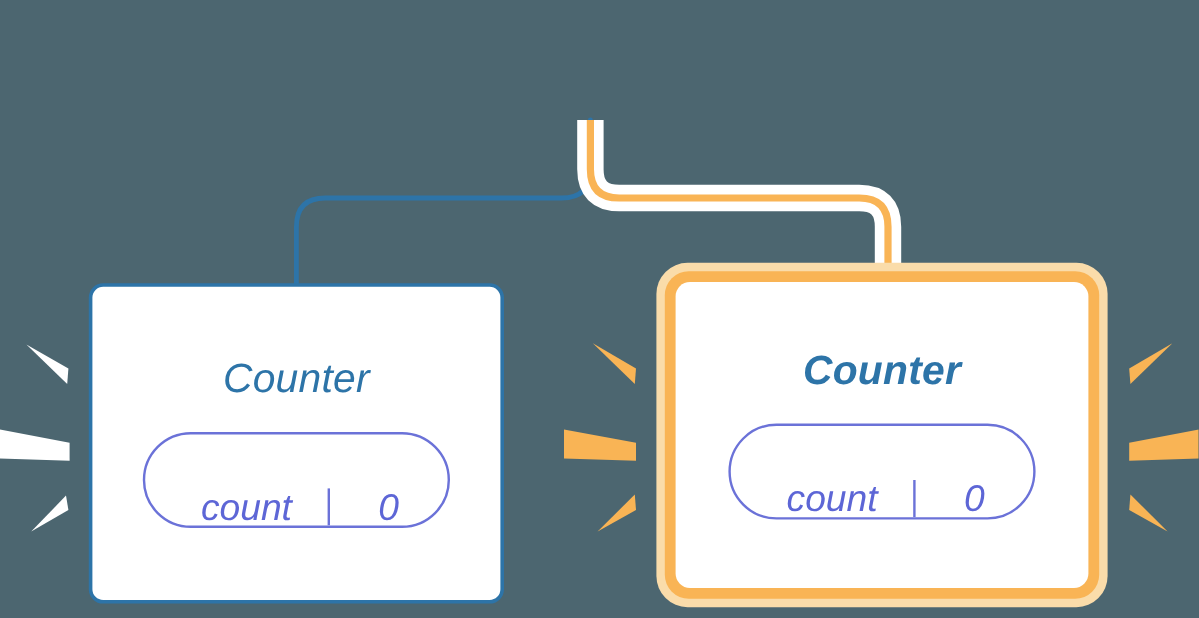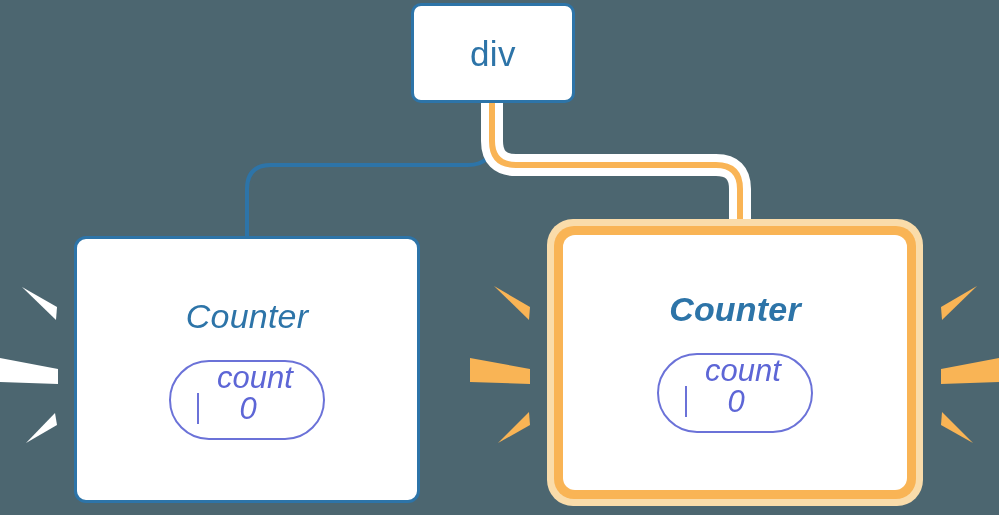--- a/index.html
+++ b/index.html
@@ -96,27 +96,26 @@
     font-size: 34px;
     line-height: 1;
     margin-bottom: 27px;
     letter-spacing: 0.2px;
   }
   .node-title.bold {
     font-weight: bold;
   }
   .pill {
     display: flex;
-    align-items: center;
+    align-items: flex-end;
     border: 2px solid #6b72d8;
     border-radius: 999px;
     height: 76px;
     background: transparent;
     overflow: hidden;
-    flex-direction: column;
   }
   .pill-key {
     display: flex;
     align-items: center;
     justify-content: center;
     padding: 0 30px 0 46px;
     color: #5d66d6;
     font-size: 31px;
     line-height: 1;
   }
@@ -156,23 +155,20 @@
       <polygon points="498,443 529,412 530,425"></polygon>
     </g>
 
     <g fill="#f9b455">
       <polygon points="977,286 941,307 942,320"></polygon>
       <polygon points="999,358 941,369 941,384 999,382"></polygon>
       <polygon points="973,443 942,412 941,425"></polygon>
     </g>
   </svg>
 
-  <div id="div-node" class="node">
-    <span id="div-label">div</span>
-  </div>
 
   <div id="counter-a" class="node">
     <div class="node-inner">
       <div class="node-title">Counter</div>
       <div class="pill">
         <div class="pill-key">count</div>
         <div class="pill-val">0</div>
       </div>
     </div>
   </div>

